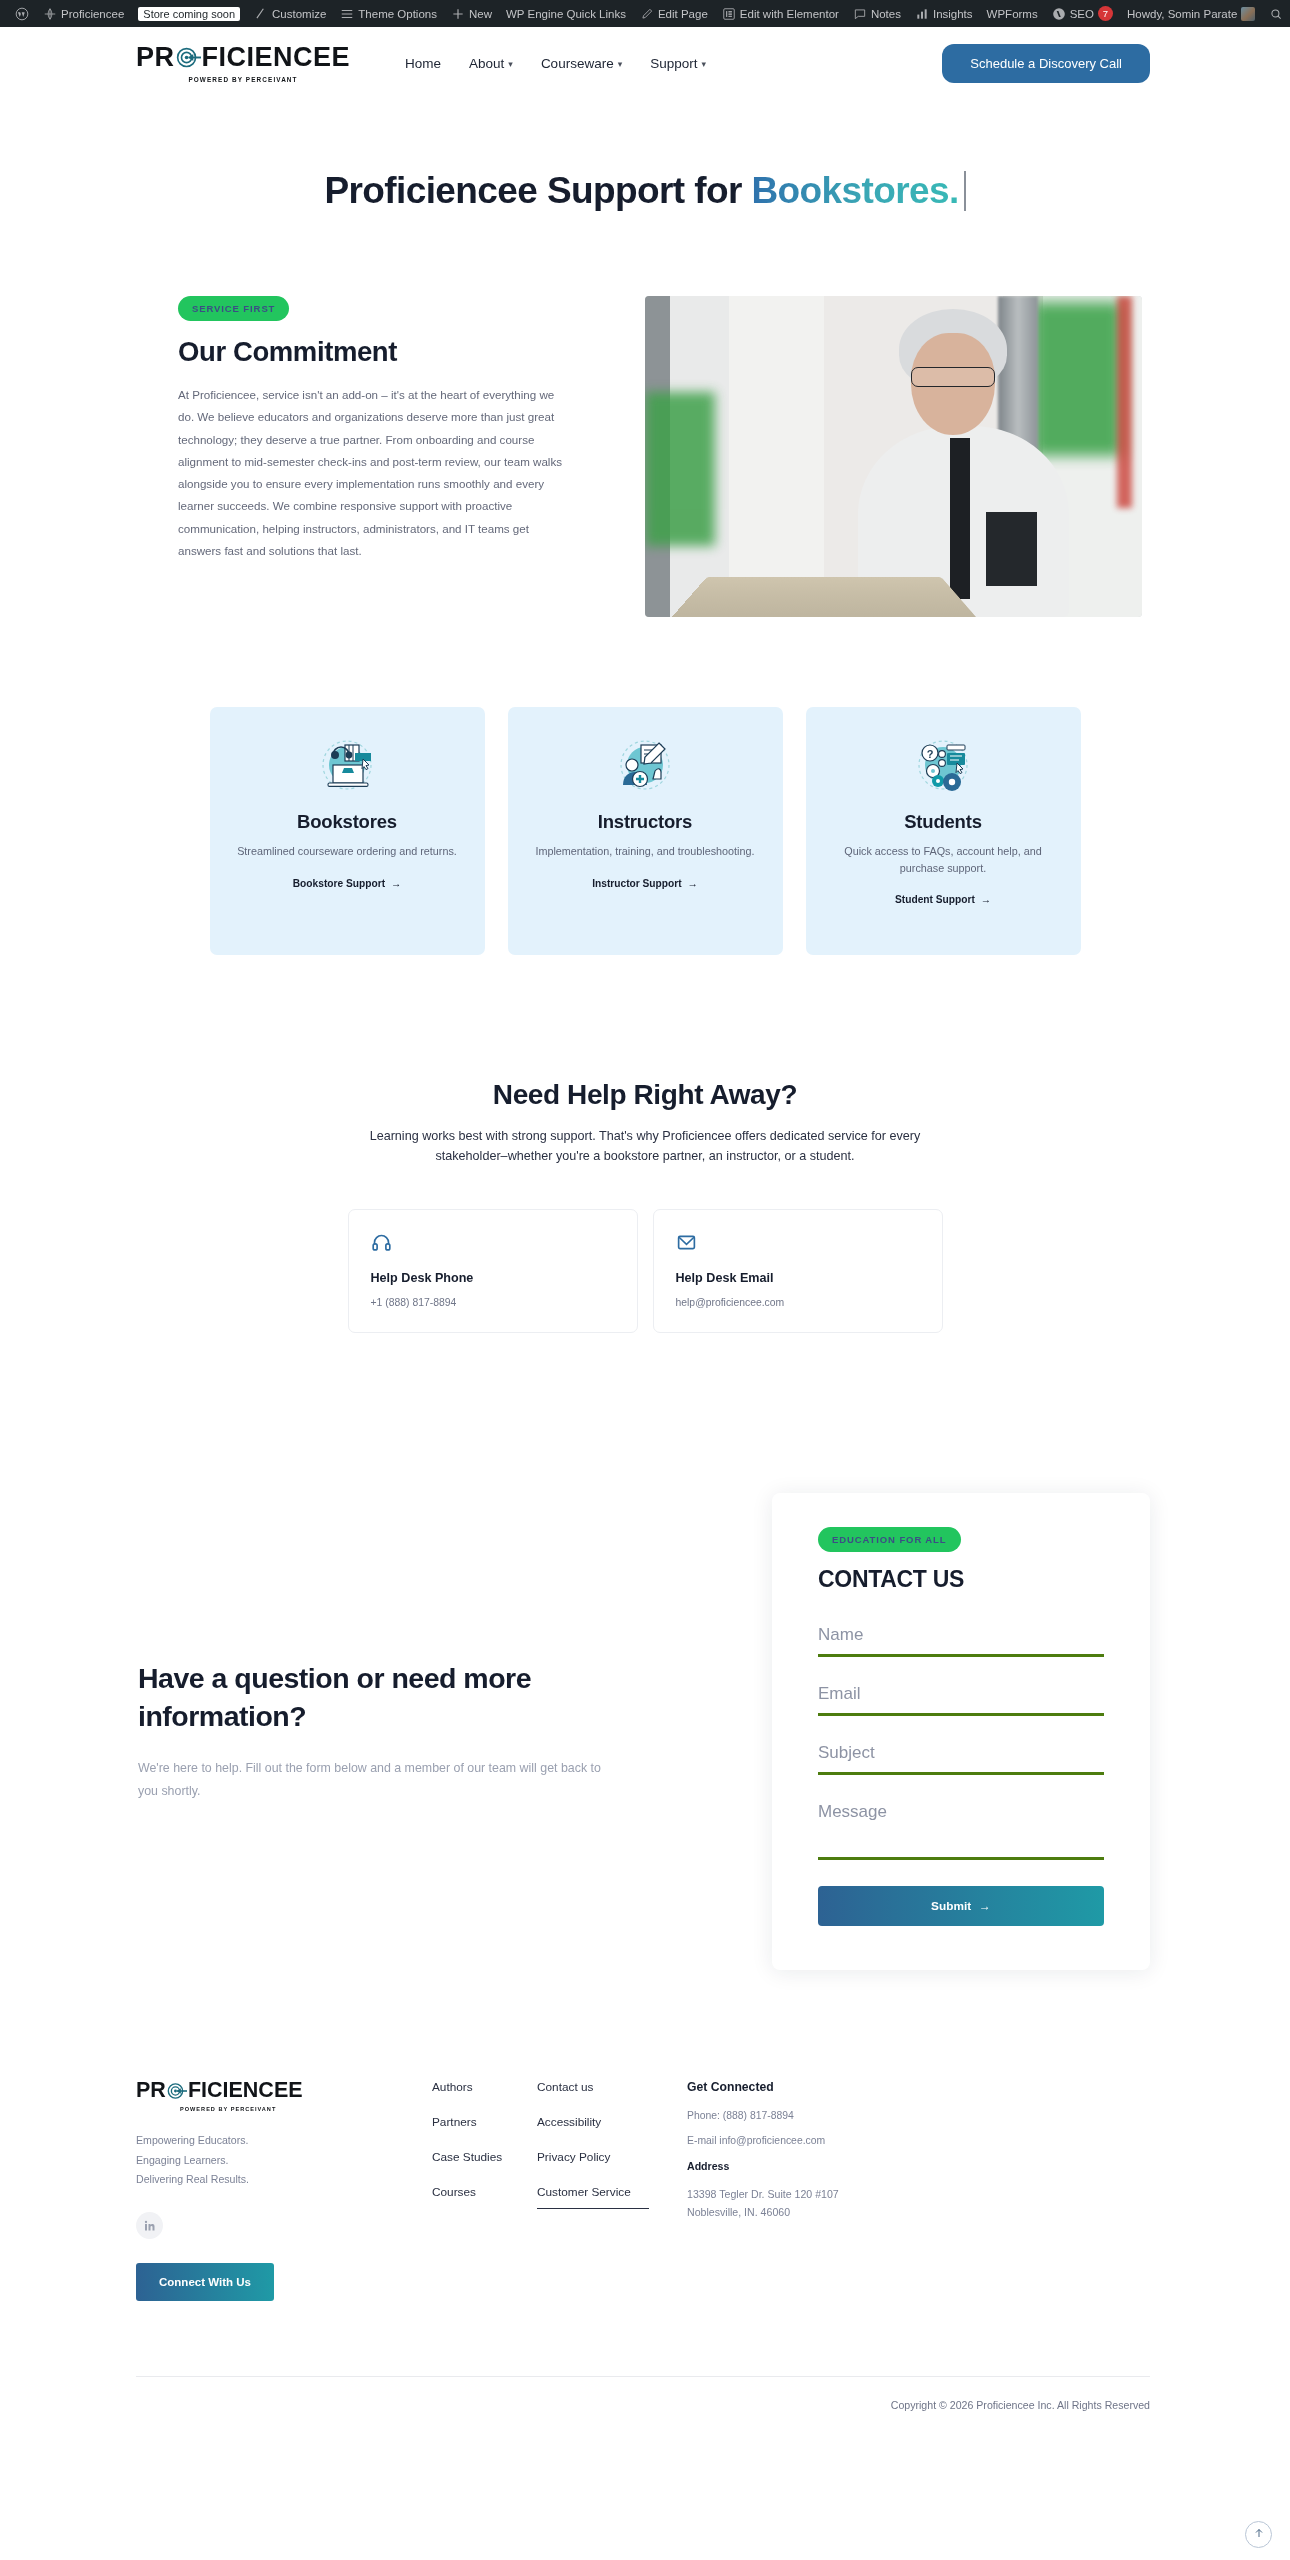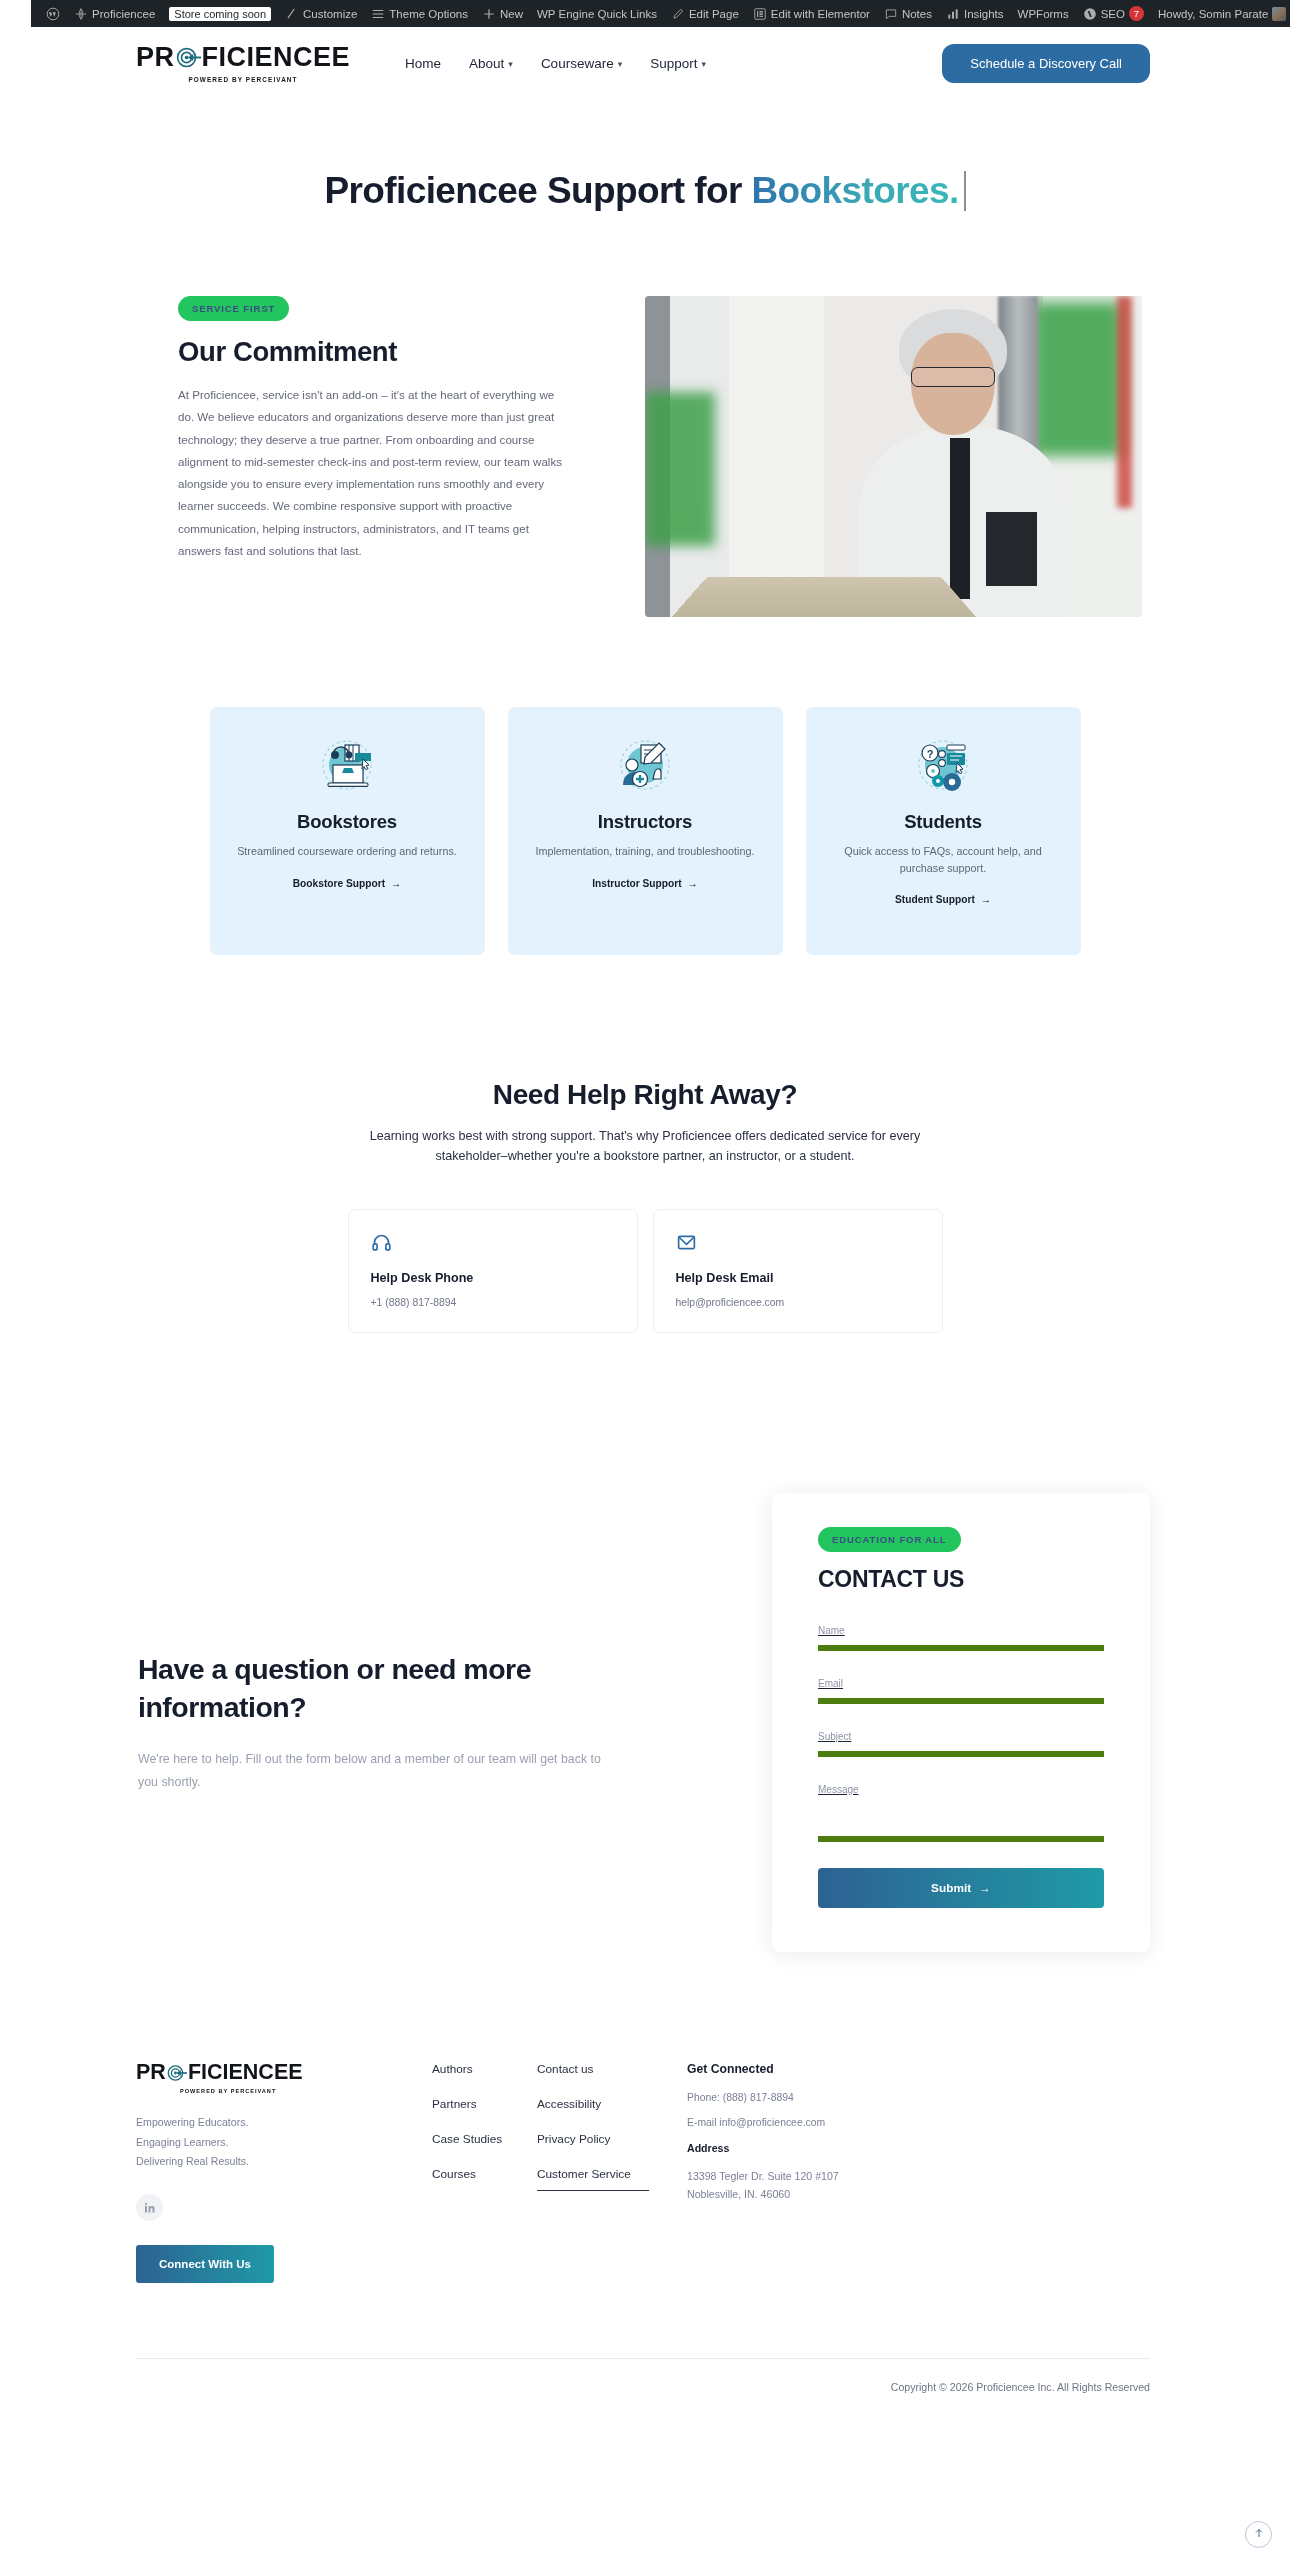--- a/index.html
+++ b/index.html
@@ -14,21 +14,20 @@
   
   .adminbar {
     height: 27px;
     background: #1d2327;
     color: #c3c4c7;
     display: flex;
     align-items: center;
     font-size: 11.5px;
     padding: 0 8px;
     white-space: nowrap;
-    margin-left: 31px;
   }
   .ab-item {
     display: flex;
     align-items: center;
     gap: 4px;
     padding: 0 7px;
     height: 27px;
     color: #c3c4c7;
   }
   .ab-ico { display: inline-flex; align-items: center; justify-content: center; width: 14px; height: 14px; opacity: .85; }
@@ -243,23 +242,23 @@
     width: 378px; background: #fff;
     border-radius: 8px; box-shadow: 0 2px 22px rgba(25,35,60,.09);
     padding: 34px 46px 44px;
     margin-left: auto;
   }
   .form-card h3 {
     font-size: 23px; font-weight: 800; color: #161d2d;
     margin: 14px 0 24px; letter-spacing: -.3px;
   }
   .field {
-    width: 100%; border: none; border-bottom: 6px solid #4d7c0f;
+    width: 100%; border: none; border-bottom: 3px solid #4d7c0f;
     background: transparent; padding: 8px 0 9px; margin-bottom: 19px;
-    font-family: inherit; font-size: 10px; color: #1d2433; text-decoration: underline;
+    font-family: inherit; font-size: 17px; color: #1d2433;
   }
   .field::placeholder { color: #8d93a4; }
   textarea.field { height: 66px; resize: none; margin-bottom: 22px; }
   .submit-btn {
     width: 100%; border: none; border-radius: 4px; padding: 13px 0;
     background: linear-gradient(90deg,#2d6293 0%, #1f9aa6 100%);
     color: #fff; font-size: 11.8px; font-weight: 700;
     font-family: inherit;
     display: inline-flex; align-items: center; justify-content: center; gap: 8px;
   }

